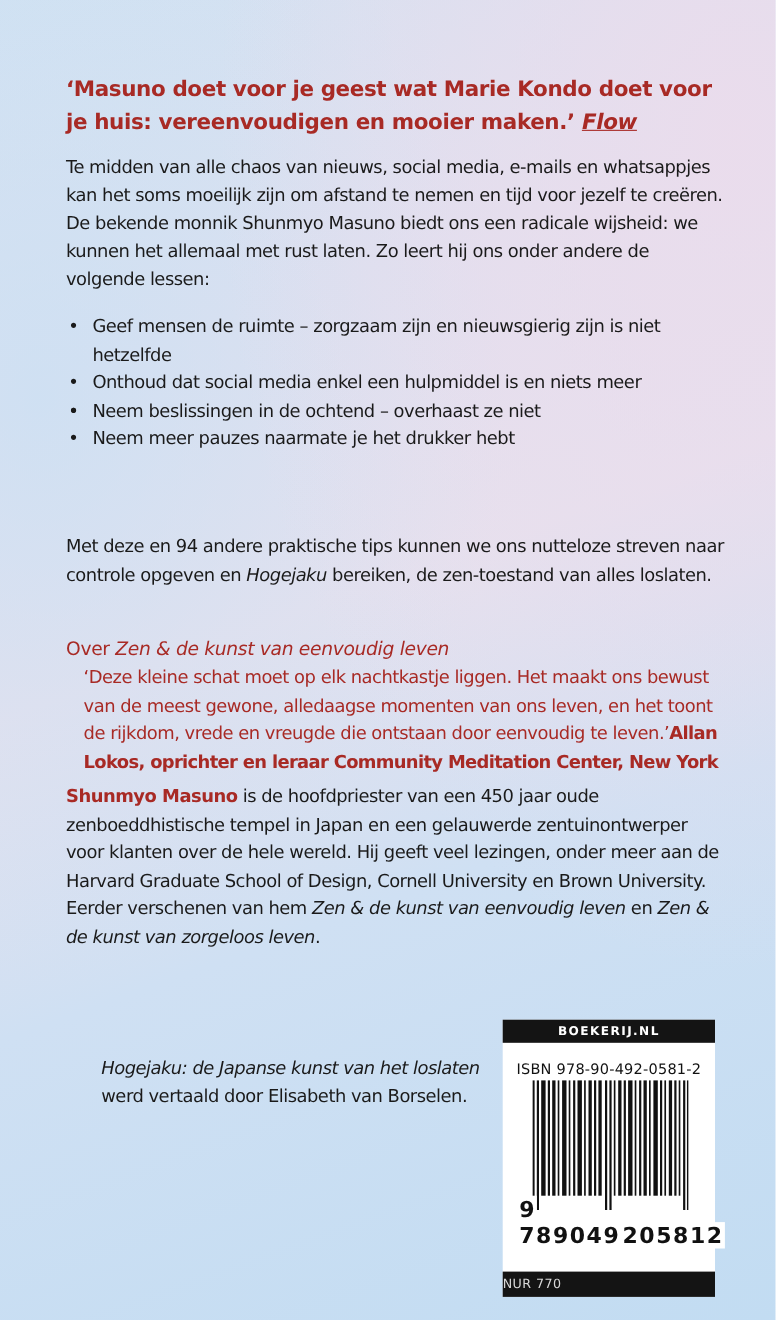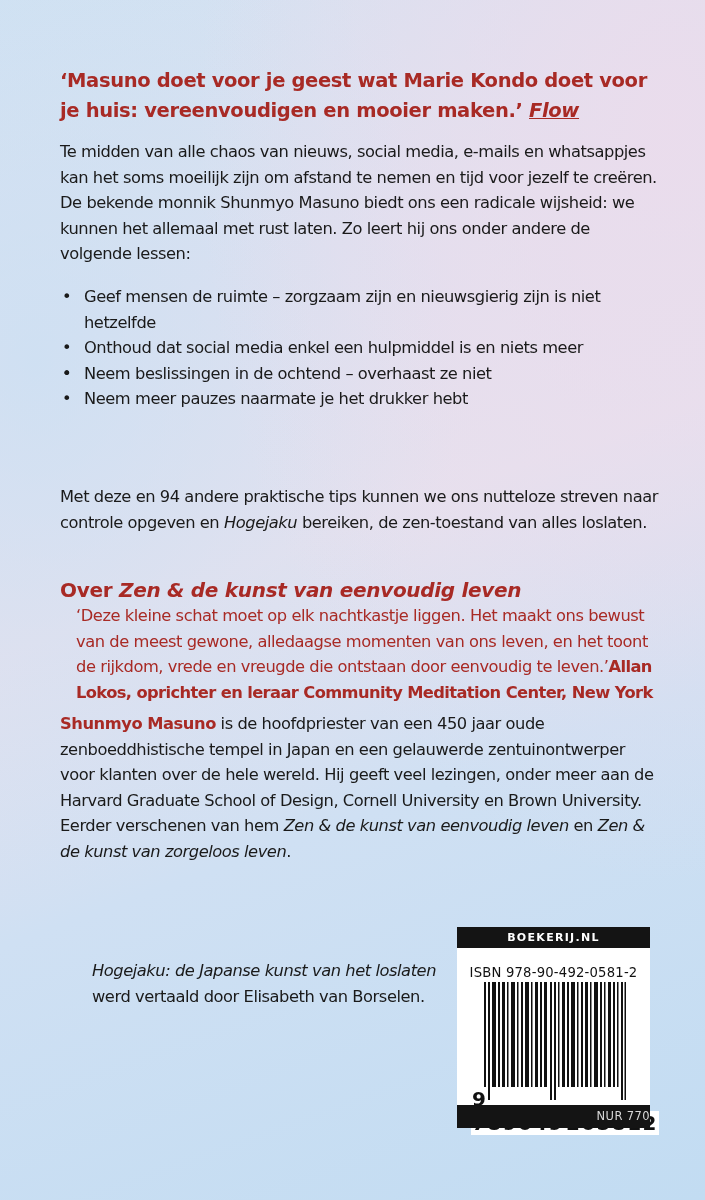--- a/index.html
+++ b/index.html
@@ -29,29 +29,29 @@
     }
     .intro { top: 139px; }
     .bullets { position: absolute; top: 284px; left: 0; width: 600px; margin: 0; padding: 0; list-style: none; }
     .bullets li {
       position: relative; padding-left: 24px;
       font-size: 16.3px; line-height: 25.5px; letter-spacing: -0.45px;
     }
     .bullets li .dot { position: absolute; left: 2px; top: 0; }
     .closing { top: 484px; }
     .review { position: absolute; top: 578px; left: 0; width: 600px; color: #a82a25; }
-    .review-title { font-weight: bold; font-size: 20px; line-height: 25px; letter-spacing: -0.3px; }
+    .review-title { font-weight: normal; font-size: 17px; line-height: 25px; letter-spacing: -0.3px; }
     .review-title em { font-style: italic; }
     .review-body { font-size: 16.3px; line-height: 25.5px; letter-spacing: -0.45px; margin-left: 16px; }
     .review-body b { font-weight: bold; letter-spacing: -0.6px; }
     .bio { top: 711px; }
     .bio b { color: #a82a25; font-weight: bold; }
     .translation { top: 958px; width: 400px; margin-left: 32px; }
     .barcode-box {
-      position: absolute; left: 457px; top: 927px; width: 193px; height: 201px;
+      position: absolute; left: 457px; top: 927px; width: 193px; height: 252px;
       background: #ffffff;
     }
     .bc-header {
       height: 21px; background: #141414; color: #ffffff;
       font-size: 11px; font-weight: bold; letter-spacing: 1.3px;
       text-align: center; line-height: 21px;
     }
     .bc-isbn {
       font-size: 13.2px; text-align: center; line-height: 22px; margin-top: 14px;
       letter-spacing: 0.2px; color: #111;
@@ -59,21 +59,21 @@
     .bc-bars { position: absolute; left: 27px; top: 55px; width: 142px; height: 118px; }
     .bc-digits {
       position: absolute; left: 14px; top: 160px; width: 170px;
       font-size: 20px; font-weight: bold; letter-spacing: 1.4px; color: #111;
       background: transparent;
     }
     .bc-digits span { background: #ffffff; padding: 0 1px; }
     .bc-footer {
       position: absolute; left: 0; bottom: 0; width: 193px; height: 23px;
       background: #141414; color: #d8d8d8;
-      font-size: 11.5px; text-align: right; line-height: 23px; letter-spacing: 0.4px;
+      font-size: 11.5px; text-align: left; line-height: 23px; letter-spacing: 0.4px;
     }
   </style>
 </head>
 <body>
 
 <div class="bg-tint"></div>
 
 <div class="content">
 
   <p class="headline">

